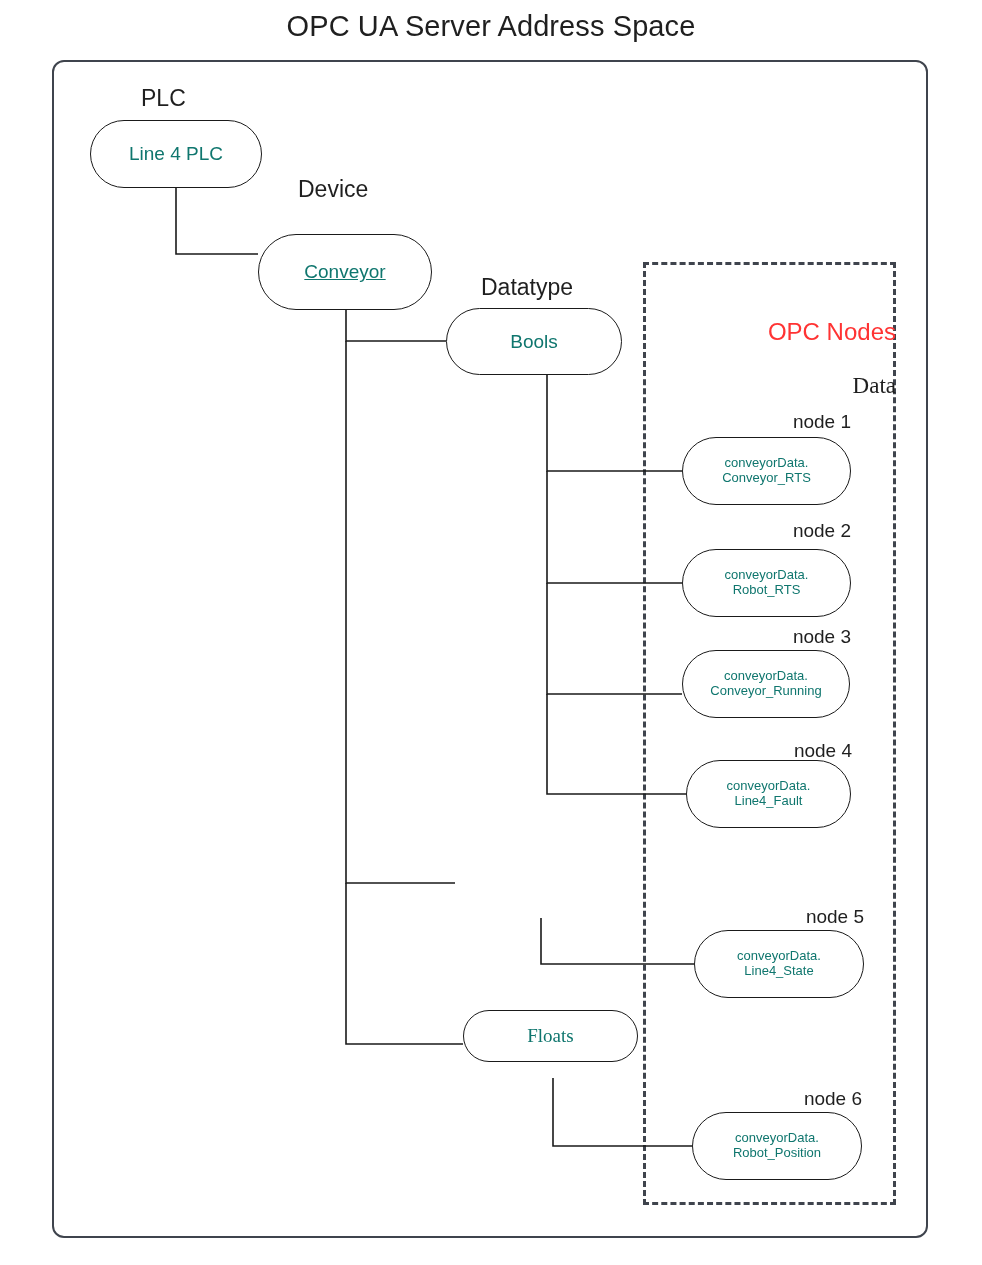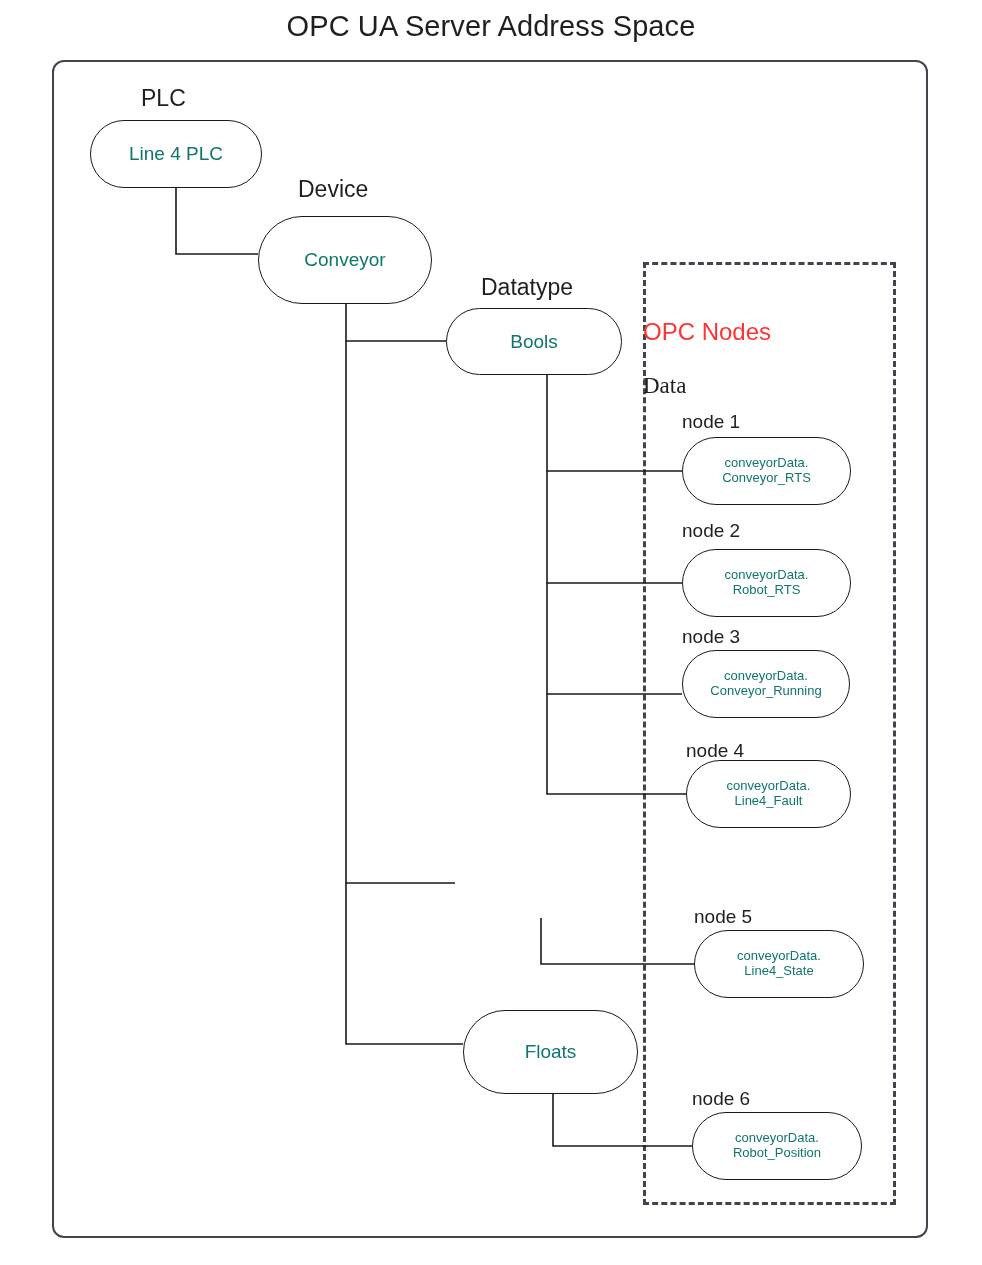--- a/index.html
+++ b/index.html
@@ -92,21 +92,21 @@
     z-index: 4;
   }
   .cap.small {
     font-size: 19px;
   }
   .cap.red {
     color: #ff3333;
     font-size: 24px;
   }
   .cap.center {
-    text-align: left;
+    text-align: right;
   }
 </style>
 </head>
 <body>
 
 <div id="canvas">
 
   <div class="title">OPC UA Server Address Space</div>
 
   <div class="outer-box"></div>
@@ -136,30 +136,30 @@
   <div class="cap" style="left:298px; top:176px;">Device</div>
   <div class="cap" style="left:481px; top:267px;margin-top:7px;">Datatype</div>
 
   <div class="cap red center" style="left:643px; top:318px; width:253px;">OPC Nodes</div>
   <div class="cap center" style="left:643px; top:373px; width:253px;font-family:Liberation Serif, serif;">Data</div>
 
   <div class="pill" style="left:90px; top:120px; width:172px; height:68px;">
     <span class="ln">Line 4 PLC</span>
   </div>
 
-  <div class="pill" style="left:258px; top:216px; width:174px; height:88px;">
+  <div class="pill" style="left:258px; top:234px; width:174px; height:76px;text-decoration:underline;">
     <span class="ln">Conveyor</span>
   </div>
 
   <div class="pill" style="left:446px; top:308px; width:176px; height:67px;">
     <span class="ln">Bools</span>
   </div>
 
 
-  <div class="pill" style="left:463px; top:1010px; width:175px; height:84px;">
+  <div class="pill" style="left:463px; top:1010px; width:175px; height:52px;font-family:Liberation Serif, serif;">
     <span class="ln">Floats</span>
   </div>
 
   <div class="cap small center" style="left:682px; top:411px; width:169px;">node 1</div>
   <div class="cap small center" style="left:682px; top:520px; width:169px;">node 2</div>
   <div class="cap small center" style="left:682px; top:626px; width:169px;">node 3</div>
   <div class="cap small center" style="left:686px; top:740px; width:166px;">node 4</div>
   <div class="cap small center" style="left:694px; top:906px; width:170px;">node 5</div>
   <div class="cap small center" style="left:692px; top:1088px; width:170px;">node 6</div>
 

